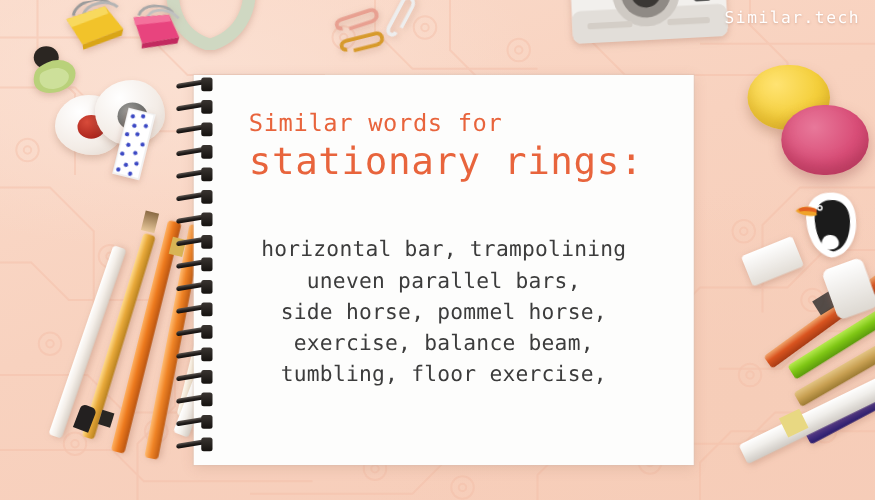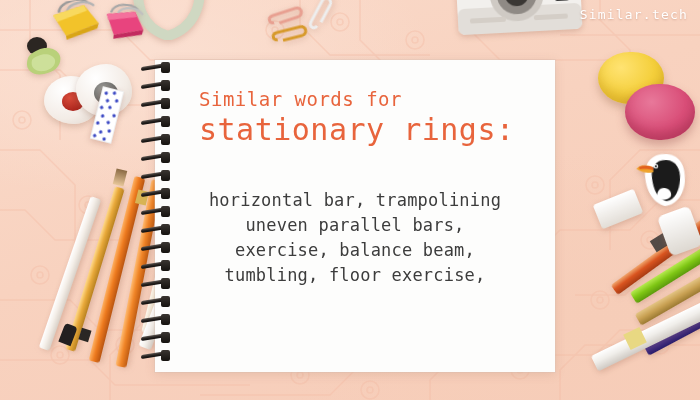--- a/index.html
+++ b/index.html
@@ -334,20 +334,21 @@
     <div class="page-inner">
 
       <div class="title-wrap">
         <div class="t-small">Similar words for</div>
         <div class="t-big">stationary rings:</div>
       </div>
 
       <div class="body-wrap">
         <div class="b-line">horizontal bar, trampolining</div>
         <div class="b-line">uneven parallel bars,</div>
+        <div class="b-line">side horse, pommel horse,</div>
         <div class="b-line">exercise, balance beam,</div>
         <div class="b-line">tumbling, floor exercise,</div>
       </div>
 
     </div>
   </div>
 
   <div class="spiral">
     <div class="ring" style="top:2px;">
         <div class="wire"></div>

